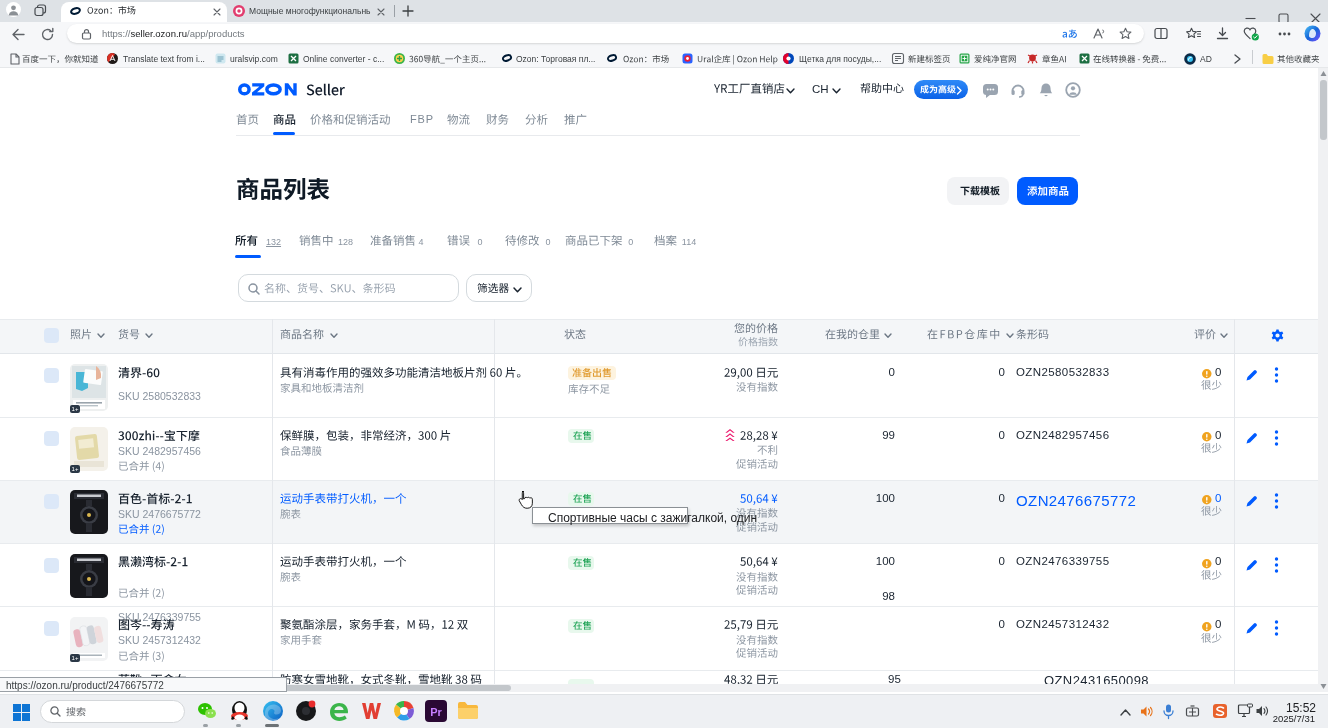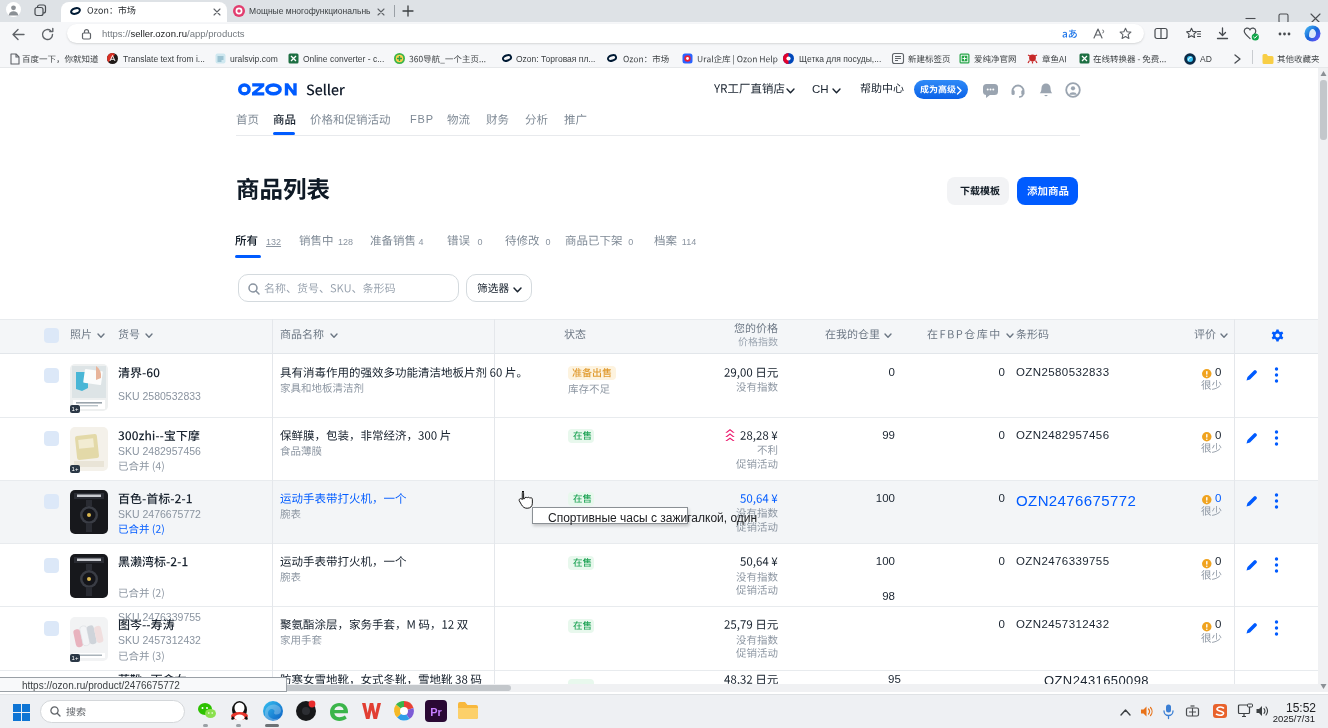--- a/index.html
+++ b/index.html
@@ -1289,21 +1289,21 @@
 <svg style="position:absolute;left:1320px;top:70px;overflow:visible;" width="7" height="8" viewBox="0 0 7 8">
     <path d="M3.5 1 L6.5 6 H0.5 Z" fill="#8b9095"></path>
   </svg>
 <div style="position:absolute;left:1319.5px;top:80px;width:7px;height:60px;background:#c3c7cb;border-radius:3px;"></div>
 <svg style="position:absolute;left:1320px;top:682px;overflow:visible;" width="7" height="8" viewBox="0 0 7 8">
     <path d="M3.5 7 L6.5 2 H0.5 Z" fill="#8b9095"></path>
   </svg>
 <div style="position:absolute;left:0px;top:684px;width:1318px;height:8px;background:#f0f1f3;"></div>
 <div style="position:absolute;left:1px;top:685px;width:510px;height:6px;background:#c3c7cb;border-radius:3px;"></div>
 <div style="position:absolute;left:0px;top:676.5px;width:287px;height:15px;background:#f8f9fa;border:1px solid #9aa0a6;border-left:none;"></div>
-<div style="position:absolute;left:6px;top:680.5px;font-size:10px;line-height:1;font-weight:400;color:#3c4043;white-space:pre;margin-left:16px;">https://ozon.ru/product/2476675772</div>
+<div style="position:absolute;left:6px;top:680.5px;font-size:10px;line-height:1;font-weight:400;color:#3c4043;white-space:pre;">https://ozon.ru/product/2476675772</div>
 <div style="position:absolute;left:0px;top:694px;width:1328px;height:34px;background:#eef0f3;border-top:1px solid #dfe2e5;"></div>
 <svg style="position:absolute;left:13px;top:704px;overflow:visible;" width="17" height="17" viewBox="0 0 17 17">
     <rect x="0" y="0" width="8" height="8" fill="#0e75d4"></rect>
     <rect x="9" y="0" width="8" height="8" fill="#0e75d4"></rect>
     <rect x="0" y="9" width="8" height="8" fill="#0e75d4"></rect>
     <rect x="9" y="9" width="8" height="8" fill="#0e75d4"></rect>
   </svg>
 <div style="position:absolute;left:40px;top:700px;width:145px;height:23px;background:#fff;border:1px solid #d4d7da;border-radius:12px;"></div>
 <svg style="position:absolute;left:50px;top:706px;overflow:visible;" width="11" height="11" viewBox="0 0 11 11">
     <circle cx="4.5" cy="4.5" r="3.6" fill="none" stroke="#5f6368" stroke-width="1.3"></circle>

